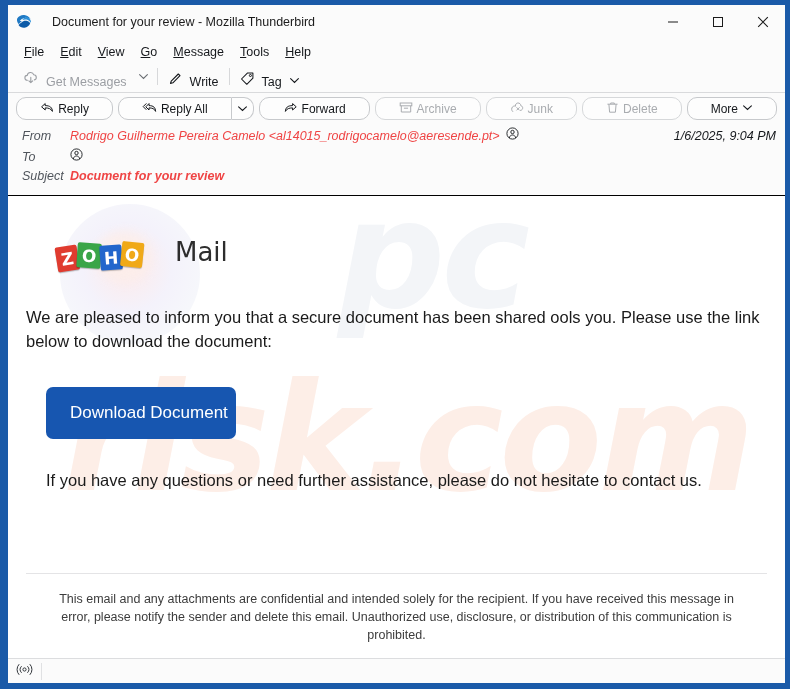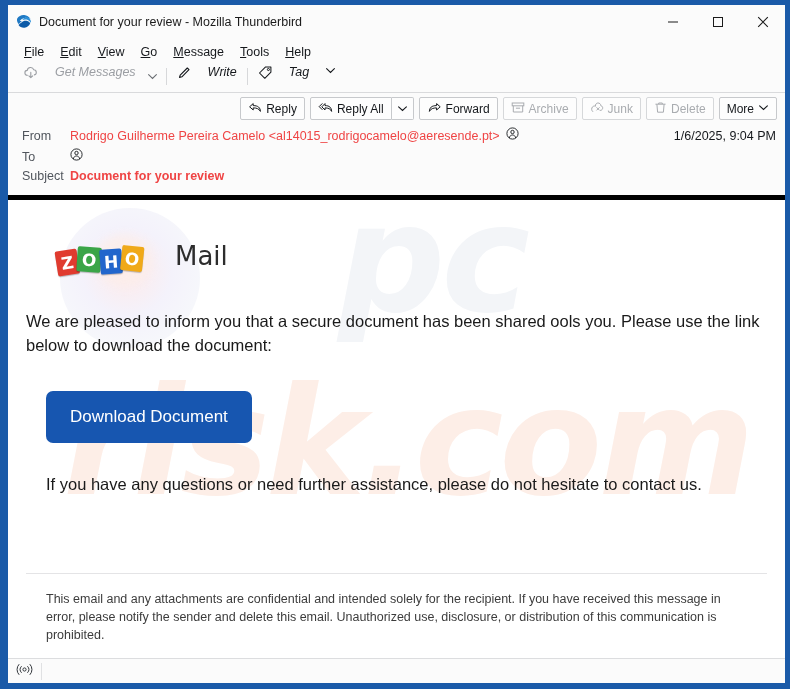--- a/index.html
+++ b/index.html
@@ -34,21 +34,21 @@
     min-height: 33px;
     background: #fbfbfb;
     display: flex;
     align-items: center;
     position: relative;
   }
   #titlebar-left {
     display: flex;
     align-items: center;
     padding-left: 7px;
-    gap: 7px;
+    gap: 20px;
   }
   .tb-icon { width: 17px; height: 17px; display: block; }
   #window-title {
     font-size: 12.5px;
     color: #1b1b1b;
     white-space: nowrap;
   }
   #window-controls {
     position: absolute;
     right: 0; top: 0;
@@ -86,29 +86,28 @@
     height: 32px;
     min-height: 32px;
     background: #fbfbfb;
     display: flex;
     align-items: center;
     padding-left: 8px;
     border-bottom: 1px solid #d9dadc;
   }
   .tool-btn {
     display: flex;
-    align-items: flex-start;
-    gap: 16px;
+    align-items: flex-end;
+    gap: 7px;
     height: 24px;
     padding: 0 7px;
     border-radius: 3px;
     font-size: 12.5px;
     color: #15181c;
     white-space: nowrap;
-    font-style: italic;
   }
   .tool-btn.disabled { color: #9b9ea3; }
   .tool-sep {
     width: 1px; height: 17px;
     background: #d7d8da;
     margin: 0 3px;
   }
   .caret-btn {
     display: flex; align-items: center; justify-content: center;
     width: 20px; height: 24px; border-radius: 3px;
@@ -123,41 +122,42 @@
     align-items: center;
     justify-content: flex-end;
     padding-right: 8px;
     gap: 5px;
   }
   .act-btn {
     display: flex;
     align-items: center;
     gap: 4px;
     height: 23px;
-    padding: 0 7px;
+    padding: 0 23px;
     border: 1px solid #c7c9cc;
-    border-radius: 2px;
+    border-radius: 10px;
     background: #fdfdfd;
     font-size: 12px;
     color: #15181c;
     white-space: nowrap;
   }
   .act-btn.disabled { color: #a9acb0; border-color: #d6d8da; }
   .act-group { display: flex; }
   .act-group .act-btn:first-child { border-top-right-radius: 0; border-bottom-right-radius: 0; }
   .act-group .act-btn:last-child {
     border-top-left-radius: 0; border-bottom-left-radius: 0;
     border-left: none; padding: 0 5px;
   }
 
   
   #headerbox {
     background: #fbfbfb;
-    border-bottom: 5px solid #000000;
+    border-bottom: 1px solid #000000;
     padding: 1px 0 7px 0;
+    font-style: italic;
   }
   .hdr-row {
     display: flex;
     align-items: baseline;
     padding: 2px 9px 2px 0;
     min-height: 21px;
   }
   .hdr-label {
     width: 62px;
     min-width: 62px;
@@ -284,37 +284,37 @@
   }
   #para-intro { margin-top: 34px; max-width: 740px; }
   #para-contact { margin-top: 30px; padding-left: 22px; }
 
   #download-btn {
     display: inline-block;
     margin: 33px 4px 0 22px;
     background: #1756b0;
     color: #ffffff;
     font-size: 17px;
-    padding: 17px 24px 18px 24px;
+    padding: 17px 8px 18px 24px;
     border-radius: 7px;
     text-decoration: none;
     line-height: 1;
   }
 
   #footer-sep {
     height: 1px;
     background: #e4e4e6;
     margin: 26px 18px 0 18px;
   }
   #footer-note {
     padding: 16px 38px 14px 38px;
     font-size: 12.5px;
     line-height: 1.45;
     color: #3c3c3c;
-    text-align: left;
+    text-align: center;
     position: relative;
   }
 
   
   #statusbar {
     height: 25px;
     min-height: 25px;
     background: #fbfbfb;
     border-top: 1px solid #dcdddf;
     display: flex;

